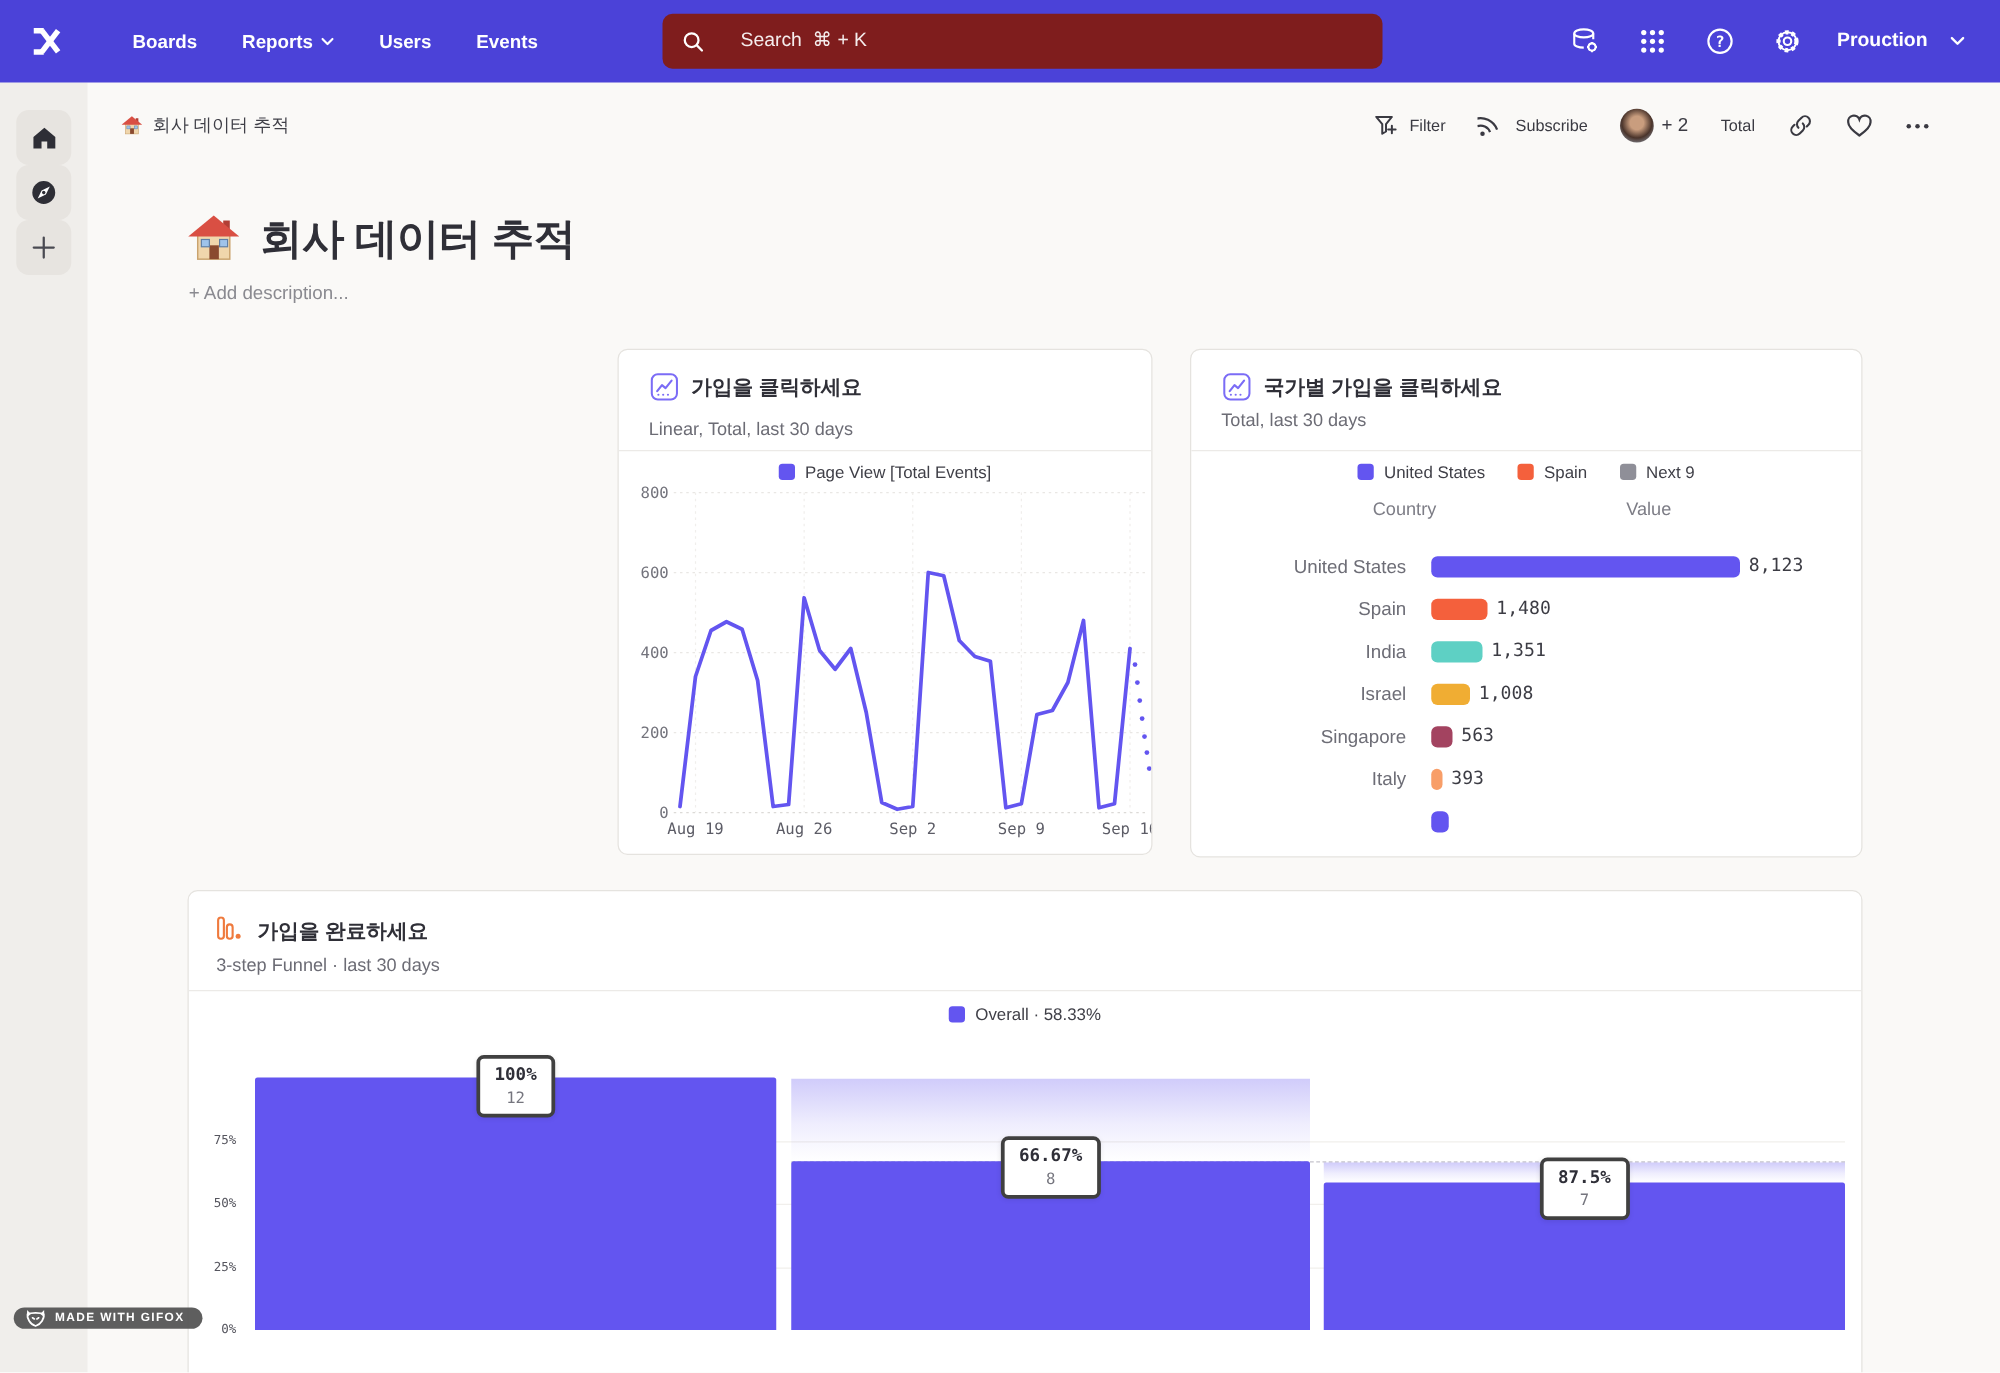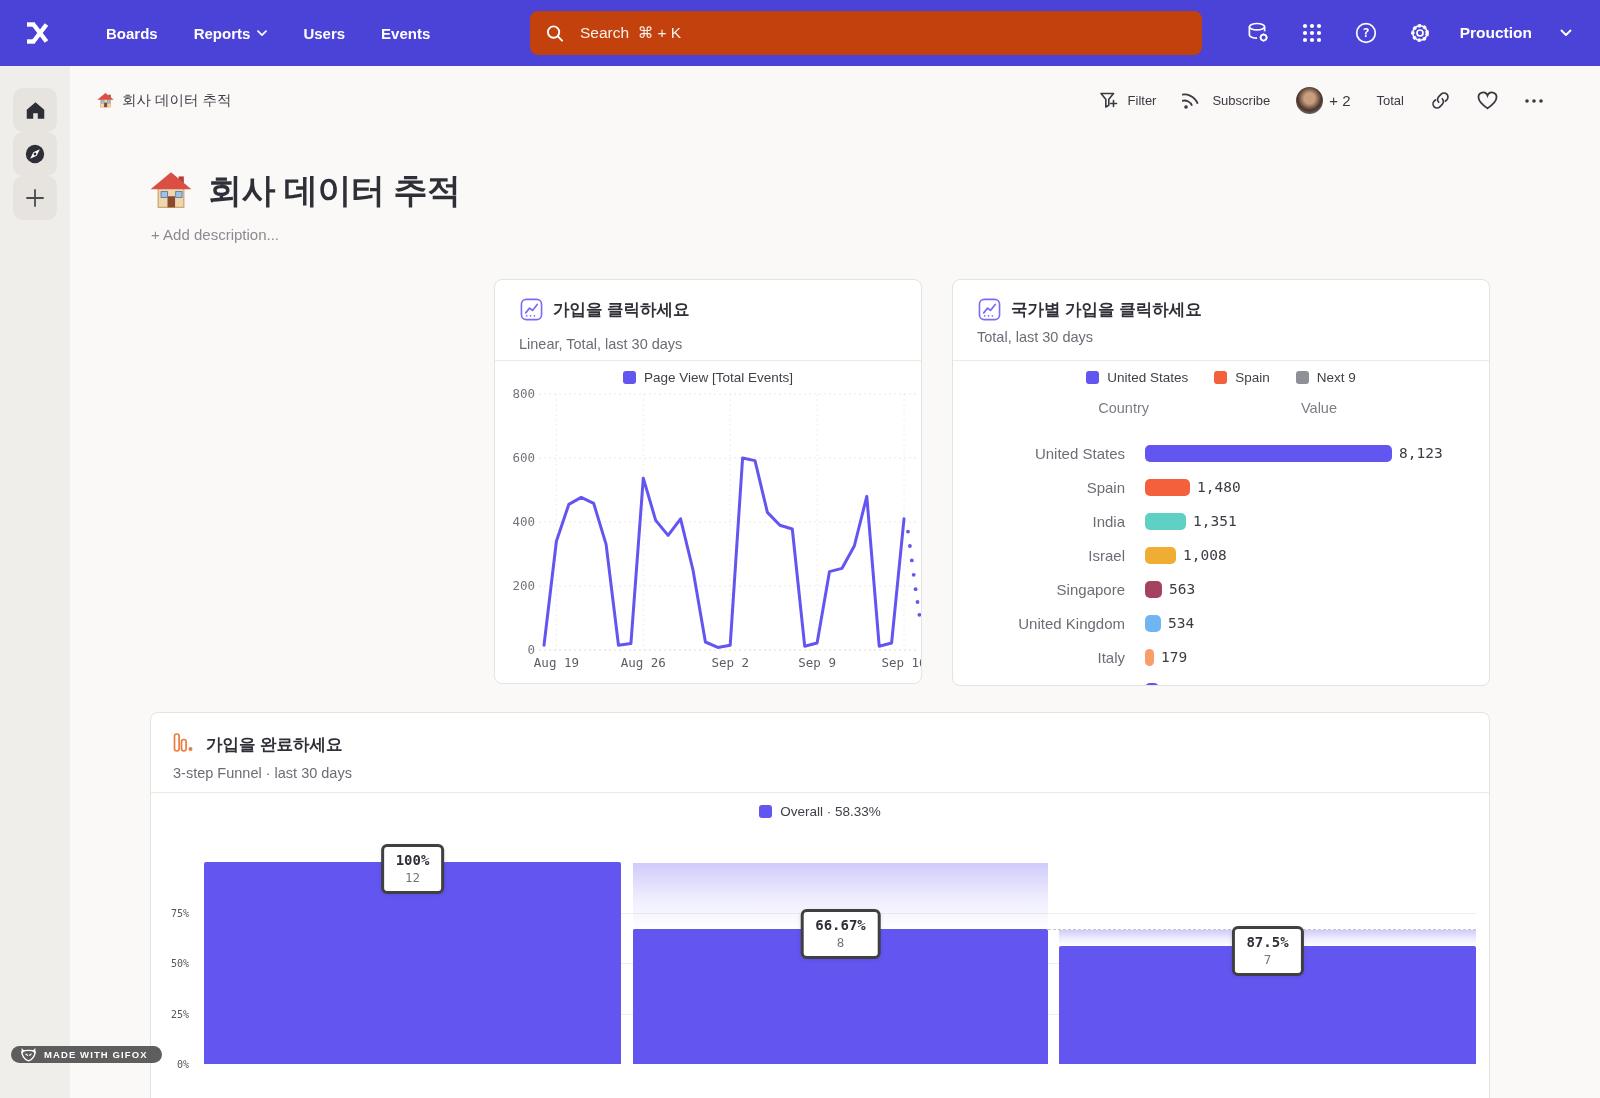--- a/index.html
+++ b/index.html
@@ -5,26 +5,26 @@
   * { margin:0; padding:0; box-sizing:border-box; }
   html,body { width:1600px; height:1098px; }
   body { font-family:"Liberation Sans","DejaVu Sans",sans-serif; color:#35353c; }
   #app { position:relative; width:1600px; height:1098px; background:#faf9f7; overflow:hidden; }
 
   
   #topnav { position:absolute; left:0; top:0; width:1600px; height:66px; background:#4b42d8; display:flex; align-items:center; z-index:30; }
   #logo { width:28px; height:28px; margin:0 0 0 24px; flex:0 0 auto; }
   #nav-menu { display:flex; align-items:center; margin-left:40px; gap:8px; }
   .nav-item { display:flex; align-items:center; gap:7px; color:#fff; font-size:15px; font-weight:600; padding:10px 14px; border-radius:6px; cursor:pointer; white-space:nowrap; }
-  #search-wrap { position:absolute; left:530px; top:11px; width:672px; height:44px; background:#c2410c; border-radius:8px; display:flex; align-items:center; padding:0 16px; gap:16px; }
+  #search-wrap { position:absolute; left:530px; top:11px; width:576px; height:44px; background:#7f1d1d; border-radius:8px; display:flex; align-items:center; padding:0 16px; gap:29px; }
   #search-input { background:transparent; border:none; outline:none; color:#fff; font-size:15.5px; width:100%; font-family:inherit; }
   #search-input::placeholder { color:rgba(255,255,255,.92); opacity:1; }
   #nav-right { position:absolute; right:22px; top:0; height:66px; display:flex; align-items:center; gap:14px; color:#fff; }
   .nav-icon-btn { width:40px; height:40px; display:flex; align-items:center; justify-content:center; border-radius:8px; cursor:pointer; }
-  #project-switch { display:flex; align-items:center; gap:28px; color:#fff; font-size:15.5px; font-weight:600; padding:8px 6px; cursor:pointer; }
+  #project-switch { display:flex; align-items:center; gap:18px; color:#fff; font-size:15.5px; font-weight:600; padding:8px 6px; cursor:pointer; }
 
   
   #toolbar { position:absolute; left:70px; top:66px; width:1530px; height:69px; background:#faf9f7; display:flex; align-items:center; z-index:20; }
   #breadcrumb { display:flex; align-items:center; gap:8px; margin-left:27px; font-size:14.5px; color:#3f3f47; cursor:pointer; }
   #toolbar-right { position:absolute; right:56px; top:0; height:69px; display:flex; align-items:center; gap:26px; color:#3a3a42; }
   .tb-btn { display:flex; align-items:center; gap:9px; font-size:13px; color:#3a3a42; cursor:pointer; }
   #collab { display:flex; align-items:center; gap:6px; cursor:pointer; }
   #avatar { width:27px; height:27px; border-radius:50%; background:radial-gradient(circle at 50% 42%, #c99d7e 26%, #4a342b 58%, #8d99a8 92%); }
   .icon-only { cursor:pointer; display:flex; align-items:center; }
 
@@ -366,28 +366,23 @@
           <span class="bar-label">Israel</span>
           <span class="bar-pill" style="width: 31px; background: rgb(240, 173, 51);"></span>
           <span class="bar-value">1,008</span>
         </div>
         <div class="bar-row">
           <span class="bar-label">Singapore</span>
           <span class="bar-pill" style="width: 17px; background: rgb(163, 67, 96);"></span>
           <span class="bar-value">563</span>
         </div>
         <div class="bar-row">
-          <span class="bar-label">United Kingdom</span>
-          <span class="bar-pill" style="width: 16px; background: rgb(112, 181, 241);"></span>
-          <span class="bar-value">534</span>
-        </div>
-        <div class="bar-row">
           <span class="bar-label">Italy</span>
           <span class="bar-pill" style="width: 9px; background: rgb(248, 158, 104);"></span>
-          <span class="bar-value">179</span>
+          <span class="bar-value">393</span>
         </div>
         <div class="bar-row">
           <span class="bar-label"></span>
           <span class="bar-pill" style="width: 14px; background: rgb(99, 85, 240);"></span>
         </div>
       </div>
   </div>
 
   <div id="card-funnel" class="card">
     <svg class="chart-icon" style="left:22px;top:20px" width="21" height="22" viewBox="0 0 20 22">

